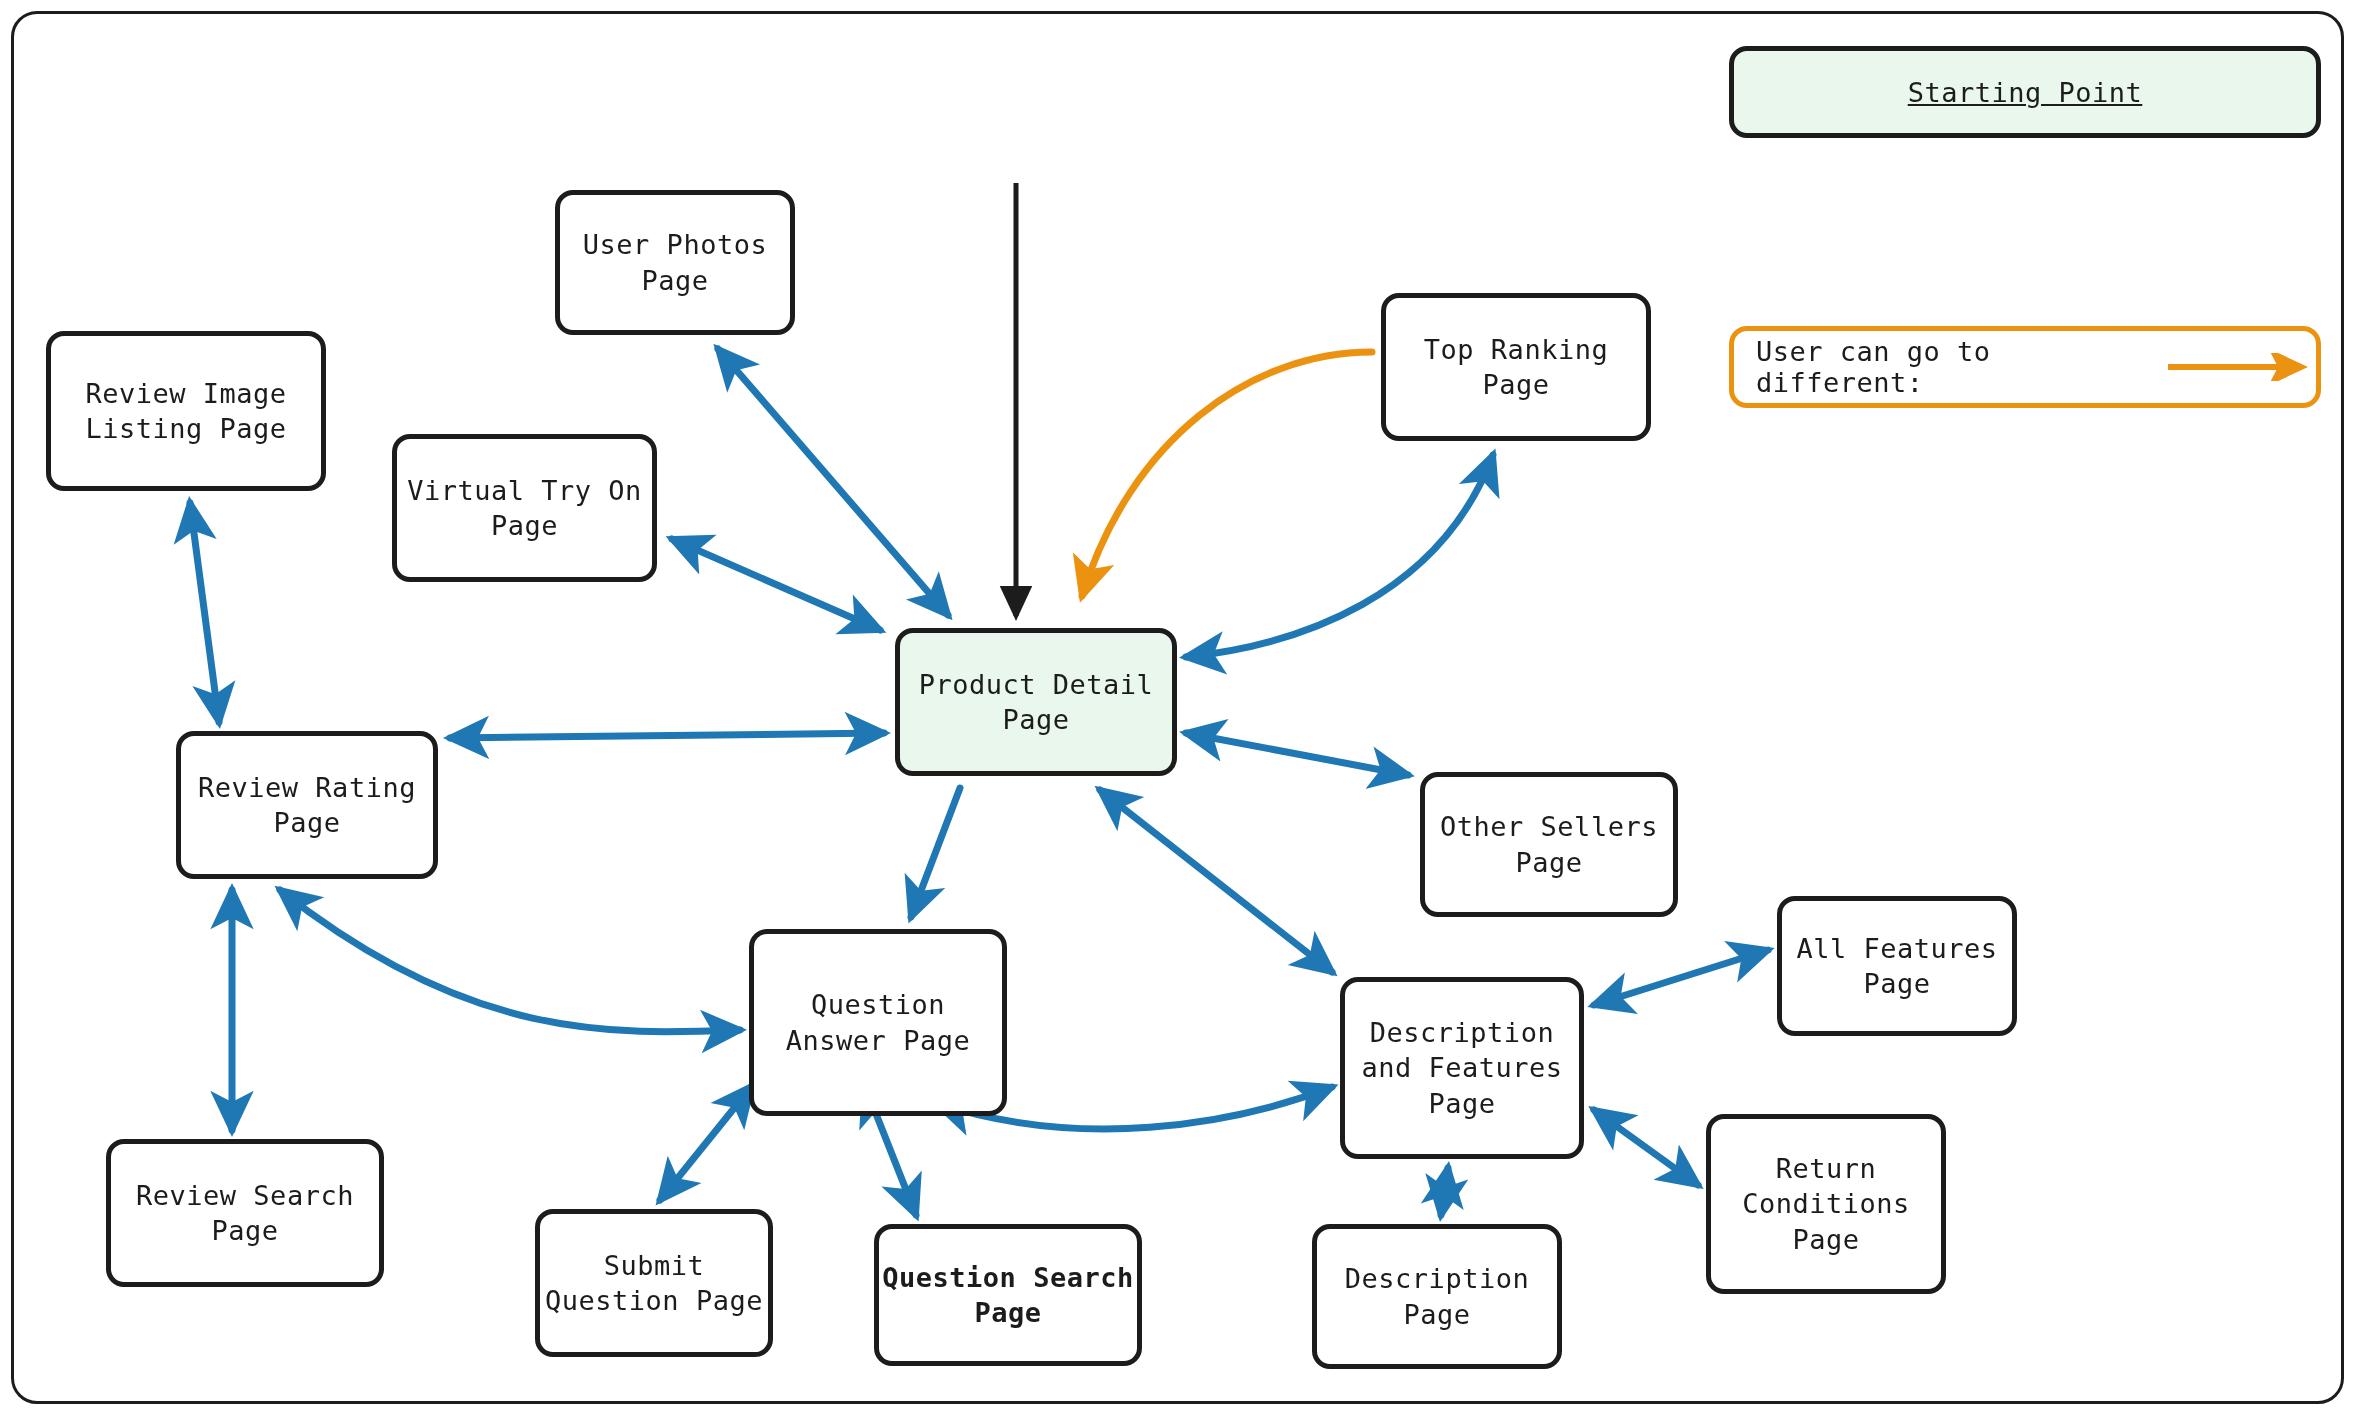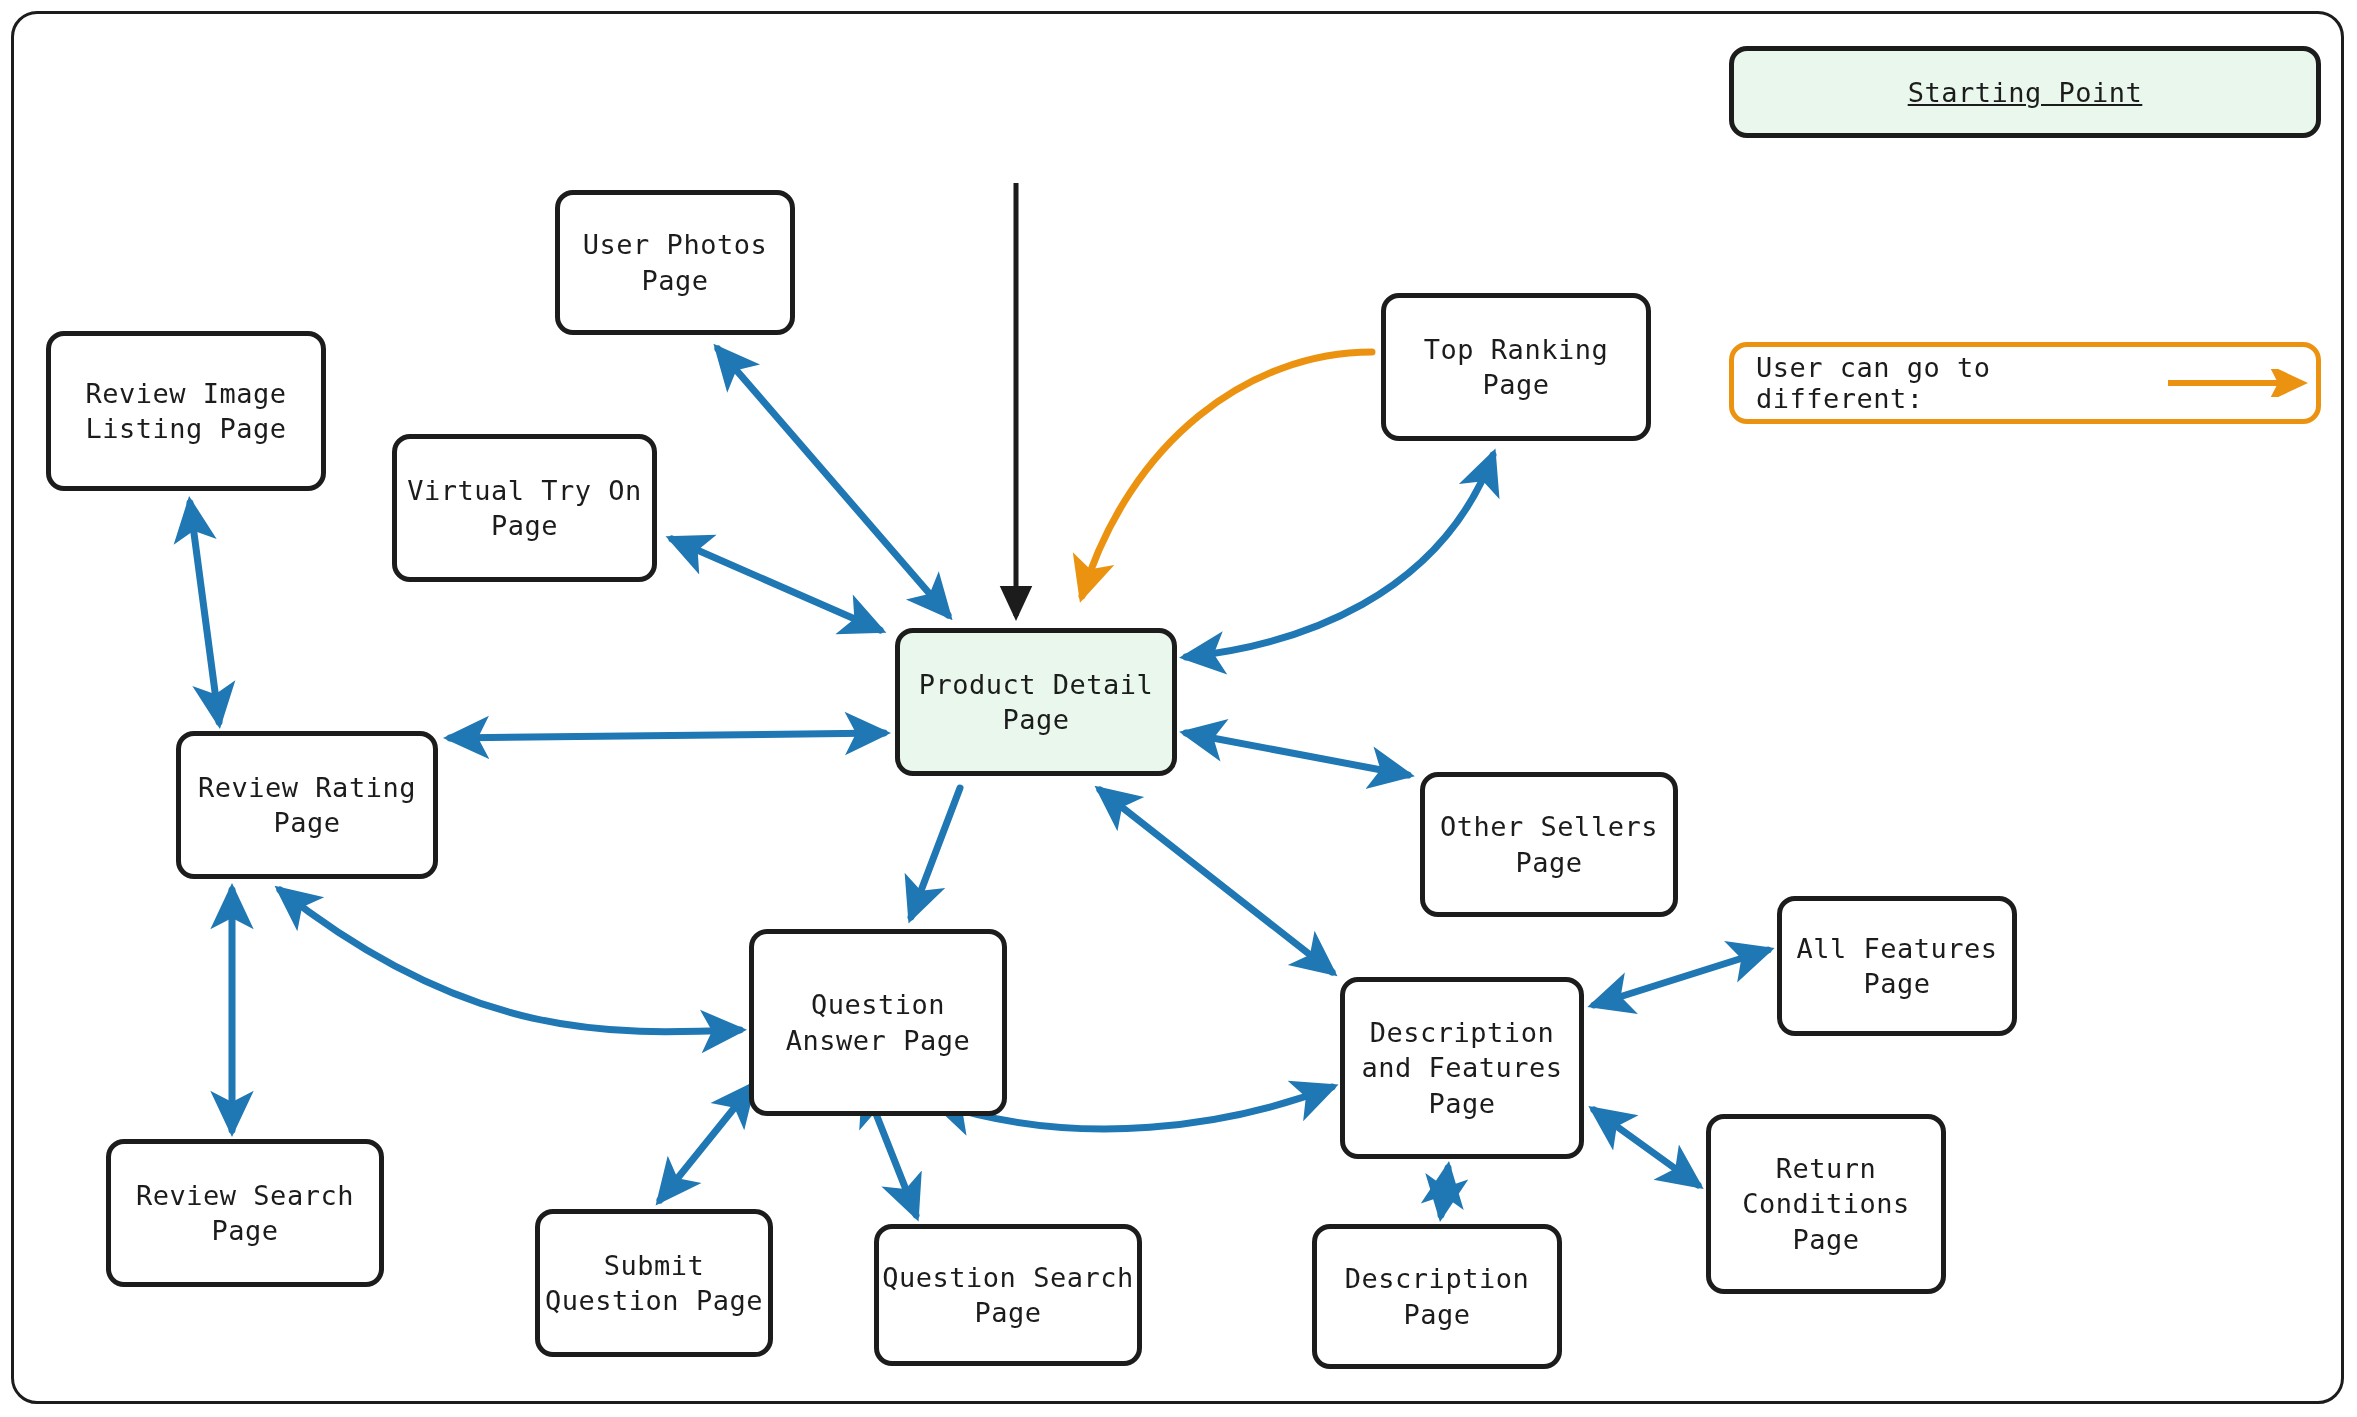--- a/index.html
+++ b/index.html
@@ -103,31 +103,31 @@
   <div class="node" style="left:1340px;top:977px;width:244px;height:182px;">Description
 and Features
 Page</div>
   <div class="node" style="left:106px;top:1139px;width:278px;height:148px;">Review Search
 Page</div>
   <div class="node" style="left:1706px;top:1114px;width:240px;height:180px;">Return
 Conditions
 Page</div>
   <div class="node" style="left:535px;top:1209px;width:238px;height:148px;">Submit
 Question Page</div>
-  <div class="node" style="left:874px;top:1224px;width:268px;height:142px;">Question Search
+  <div class="node" style="left:874px;top:1224px;width:268px;height:142px;font-weight:bold;">Question Search
 Page</div>
   <div class="node" style="left:1312px;top:1224px;width:250px;height:145px;">Description
 Page</div>
 
   <div class="legend-box lg-start" style="left:1729px;top:46px;width:592px;height:92px;">
     <span>Starting Point</span>
   </div>
 
 
-  <div class="legend-box lg-orange" style="left:1729px;top:342px;width:592px;height:82px;">
+  <div class="legend-box lg-orange" style="left:1729px;top:326px;width:592px;height:82px;">
     <span>User can go to different:</span>
     <span class="lg-swatch">
       <svg width="152" height="28" viewBox="0 0 152 28">
         <defs>
           <marker id="lg-o-e" markerWidth="7" markerHeight="7" refX="5.6" refY="3.5" orient="auto">
             <path d="M0,0.4 L6.6,3.5 L0,6.6 L1.6,3.5 Z" fill="#eb9311"></path>
           </marker>
         </defs>
         <path d="M4,14 L138,14" stroke="#eb9311" stroke-width="6" fill="none" marker-end="url(#lg-o-e)"></path>
       </svg>

